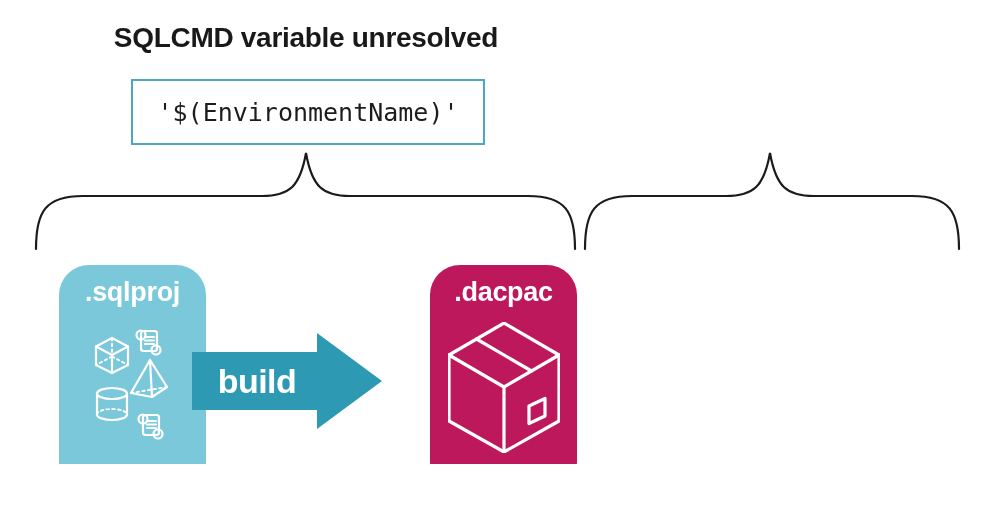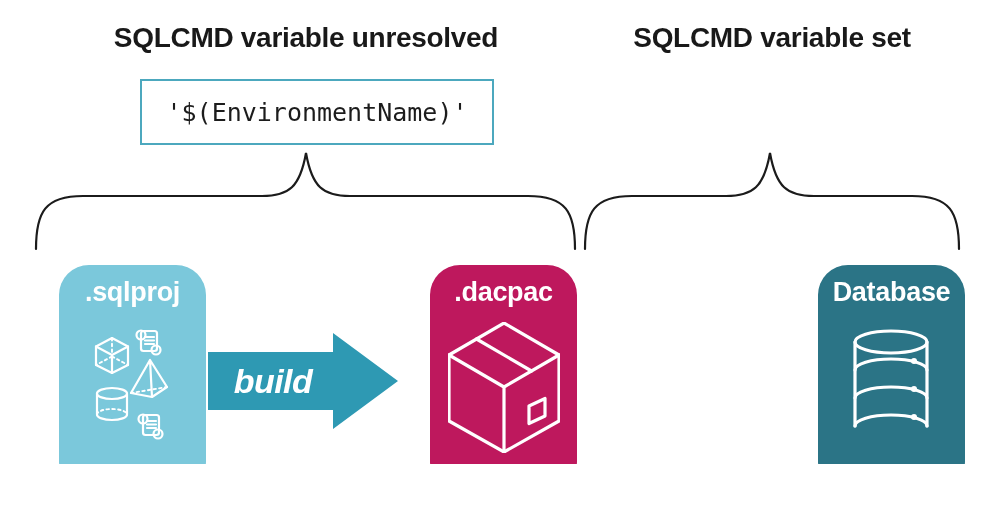--- a/index.html
+++ b/index.html
@@ -43,23 +43,22 @@
     display:flex; align-items:center; justify-content:center;
     color:#ffffff; font-weight:700; font-size:34px; letter-spacing:-0.5px;
   }
 </style>
 </head>
 <body>
 
 <div id="canvas">
 
   <div class="abs heading" style="left:56px; top:22px; width:500px;">SQLCMD variable unresolved</div>
-  <div class="abs heading" style="left:572px; top:22px; width:400px;">SQLCMD variable set</div>
 
-  <div class="abs codebox" style="left:140px; top:79px; width:350px; height:62px;">
+  <div class="abs codebox" style="left:131px; top:79px; width:350px; height:62px;">
     <span class="codetext">'$(EnvironmentName)'</span>
   </div>
 
   <svg class="abs brace-svg" viewBox="0 0 1000 522">
     <path class="brace" d="M 36 249 C 36 212 45 196 83 196 L 262 196 C 289 196 300 187 306 153 C 312 187 323 196 350 196 L 528 196 C 566 196 575 212 575 249"></path>
     <path class="brace" d="M 585 249 C 585 212 594 196 632 196 L 726 196 C 753 196 764 187 770 153 C 776 187 787 196 814 196 L 912 196 C 950 196 959 212 959 249"></path>
   </svg>
 
   <div class="abs card" style="left: 35px; top: 265px; background-color: rgb(123, 200, 219); margin-left: 24px;">
     <div class="card-title">.sqlproj</div>
@@ -92,45 +91,32 @@
 
       <g>
         <rect class="wline" x="50" y="90" width="16" height="20" rx="2.5"></rect>
         <circle class="wline" cx="50" cy="94" r="4.5"></circle>
         <circle class="wline" cx="65" cy="109" r="4.5"></circle>
         <path class="wline" d="M54 96 H63 M54 99.5 H63 M54 103 H63"></path>
       </g>
     </svg>
   </div>
 
-  <div class="abs arrow-wrap" style="left:208px; top:333px;font-style:italic;">
+  <div class="abs arrow-wrap" style="left:192px; top:333px;">
     <svg width="190" height="96" viewBox="0 0 190 96">
       <polygon points="0,19 125,19 125,0 190,48 125,96 125,77 0,77" fill="#2E99B3"></polygon>
     </svg>
     <div class="arrow-label">build</div>
   </div>
 
   <div class="abs card" style="left: 430px; top: 265px; background-color: #be185d;">
     <div class="card-title">.dacpac</div>
     <svg class="icon-svg" style="left:18px; top:57px;" width="112" height="131" viewBox="0 0 112 131">
       <path class="wbold" d="M56 1 L111 33 L111 99 L56 130 L1 99 L1 33 Z"></path>
       <path class="wbold" d="M1 33 L56 65 L111 33 M56 65 L56 130"></path>
       <path class="wbold" d="M28.5 17 L83.5 49"></path>
       <polygon class="wbold" points="81,84 97,76.5 97,94 81,101.5"></polygon>
     </svg>
   </div>
 
 
-  <div class="abs card" style="left: 818px; top: 265px; background-color: rgb(43, 116, 134);">
-    <div class="card-title">Database</div>
-    <svg class="icon-svg" style="left:30px; top:63px;" width="86" height="112" viewBox="0 0 86 112">
-      <ellipse class="wbold" cx="43" cy="14" rx="36" ry="11"></ellipse>
-      <path class="wbold" d="M7 14 V98 M79 14 V98"></path>
-      <path class="wbold" d="M7 42 A36 11 0 0 1 79 42"></path>
-      <path class="wbold" d="M7 70 A36 11 0 0 1 79 70"></path>
-      <path class="wbold" d="M7 98 A36 11 0 0 1 79 98"></path>
-      <circle class="wdot" cx="66" cy="33" r="3"></circle>
-      <circle class="wdot" cx="66" cy="61" r="3"></circle>
-      <circle class="wdot" cx="66" cy="89" r="3"></circle>
-    </svg>
-  </div>
 
 </div>
 
 </body></html>

